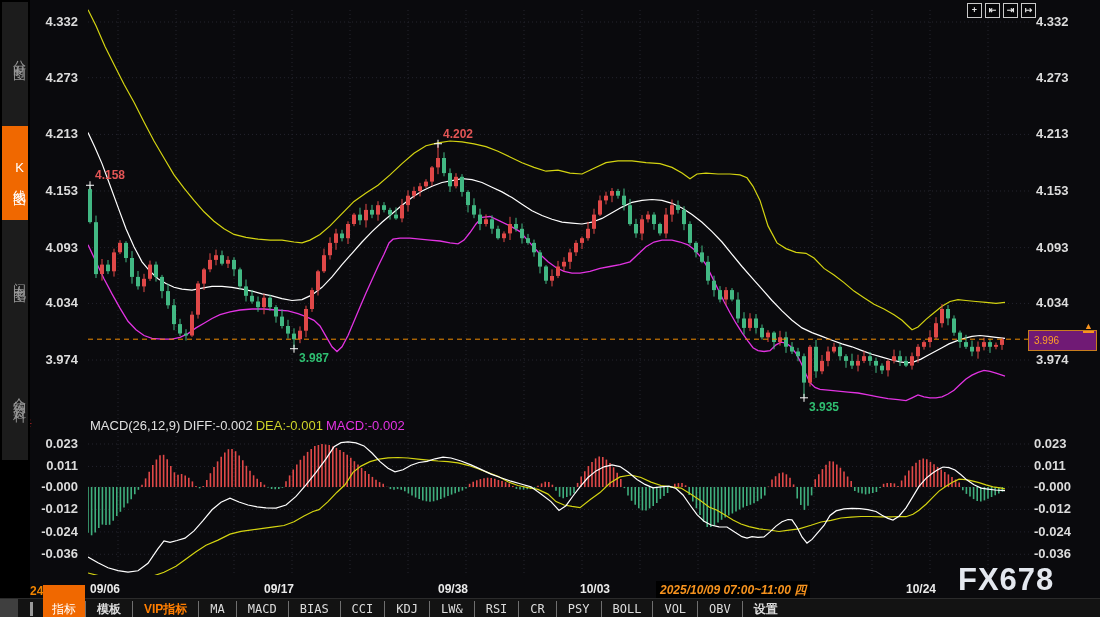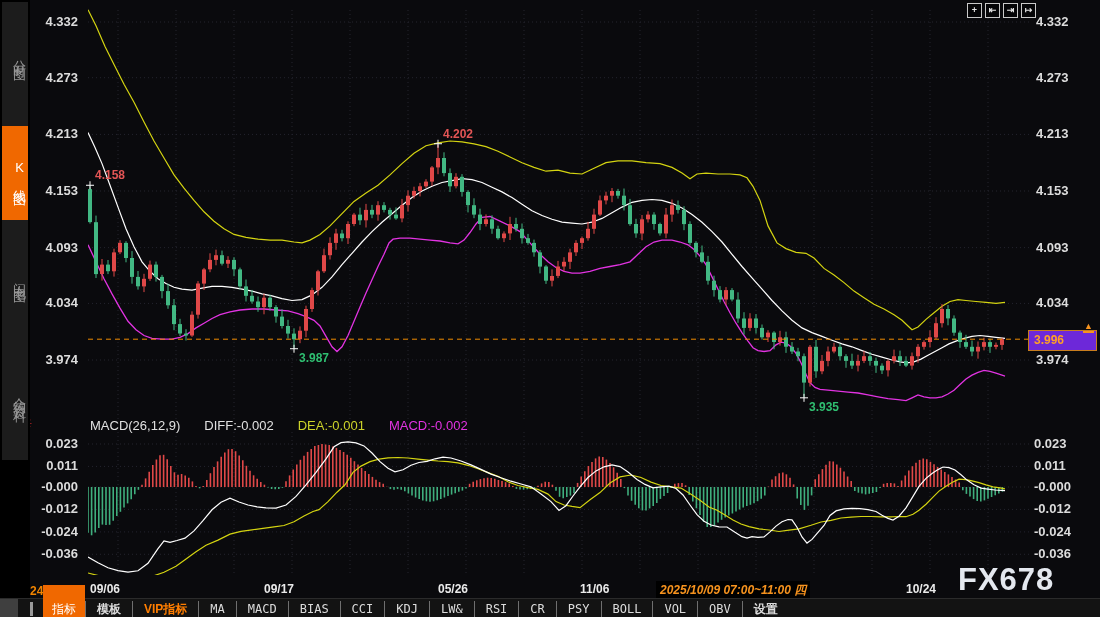--- a/index.html
+++ b/index.html
@@ -32,27 +32,27 @@
   .mlab.l{left:18px;width:60px;text-align:right;}
   .mlab.r{left:1034px;}
 
   .xlab{position:absolute;top:582px;width:56px;font-size:12px;font-weight:700;
         color:#eaeaea;z-index:2;}
   .period-lab{position:absolute;left:30px;top:583px;color:#f08400;font-size:12px;font-weight:700;z-index:2;cursor:pointer;}
   .period-lab .tri{font-size:9px;position:relative;top:-1px;}
   .session{position:absolute;left:656px;top:581px;background:#000;color:#f7931e;font-size:12px;
            font-weight:700;padding:1px 4px;z-index:2;white-space:nowrap;font-style:italic;}
 
-  .macd-hdr{position:absolute;left:90px;top:418px;display:flex;gap:24px;font-size:13px;color:#e0e0e0;z-index:3;white-space:nowrap;}
+  .macd-hdr{position:absolute;left:90px;top:418px;display:flex;gap:3px;font-size:13px;color:#e0e0e0;z-index:3;white-space:nowrap;}
   .macd-hdr .dea{color:#cdd32a;}
   .macd-hdr .macdv{color:#e233e2;}
   .alarm{position:absolute;left:21px;top:416px;color:#ff2d2d;font-size:13px;z-index:3;}
 
   .ptag{position:absolute;left:1028px;top:330px;width:62px;height:19px;border:1px solid #c87d1e;
-        background:#6d28d9;color:#ffa126;font-size:12px;font-weight:700;line-height:19px;
+        background:#701a75;color:#ffa126;font-size:10px;font-weight:400;line-height:19px;
         padding-left:5px;z-index:5;}
   .jump{position:absolute;left:1083px;top:322px;color:#f7931e;font-size:9px;line-height:8px;
         text-align:center;z-index:5;cursor:pointer;}
   .jump .bar{display:block;width:11px;border-bottom:2px solid #f7931e;margin-top:1px;}
 
   .watermark{position:absolute;left:958px;top:562px;font-size:31px;font-weight:700;color:#e4e8ef;
              letter-spacing:1px;z-index:6;}
 
   
   .toolbar{position:absolute;left:0;top:598px;width:1100px;height:19px;background:#131313;
@@ -763,22 +763,22 @@
 
   <div class="ptag">3.996</div>
   <div class="jump">▲<span class="bar"></span></div>
 
   <div class="period-lab">
     <span>240分</span> <span class="tri">▲</span>
   </div>
   <div id="xlabels">
       <div class="xlab" style="left: 90px;">09/06</div>
       <div class="xlab" style="left: 264px;">09/17</div>
-      <div class="xlab" style="left: 438px;">05/26</div>
-      <div class="xlab" style="left: 580px;">11/06</div>
+      <div class="xlab" style="left: 438px;">09/38</div>
+      <div class="xlab" style="left: 580px;">10/03</div>
       <div class="xlab" style="left: 906px;">10/24</div>
     </div>
   <div class="session">2025/10/09 07:00~11:00 四</div>
 
   <div class="watermark">FX678</div>
 
   <div class="toolbar">
     <div class="tb-grip"></div>
     <div class="tb-bar"></div>
     <div id="menu" style="display:flex;align-items:center;">

